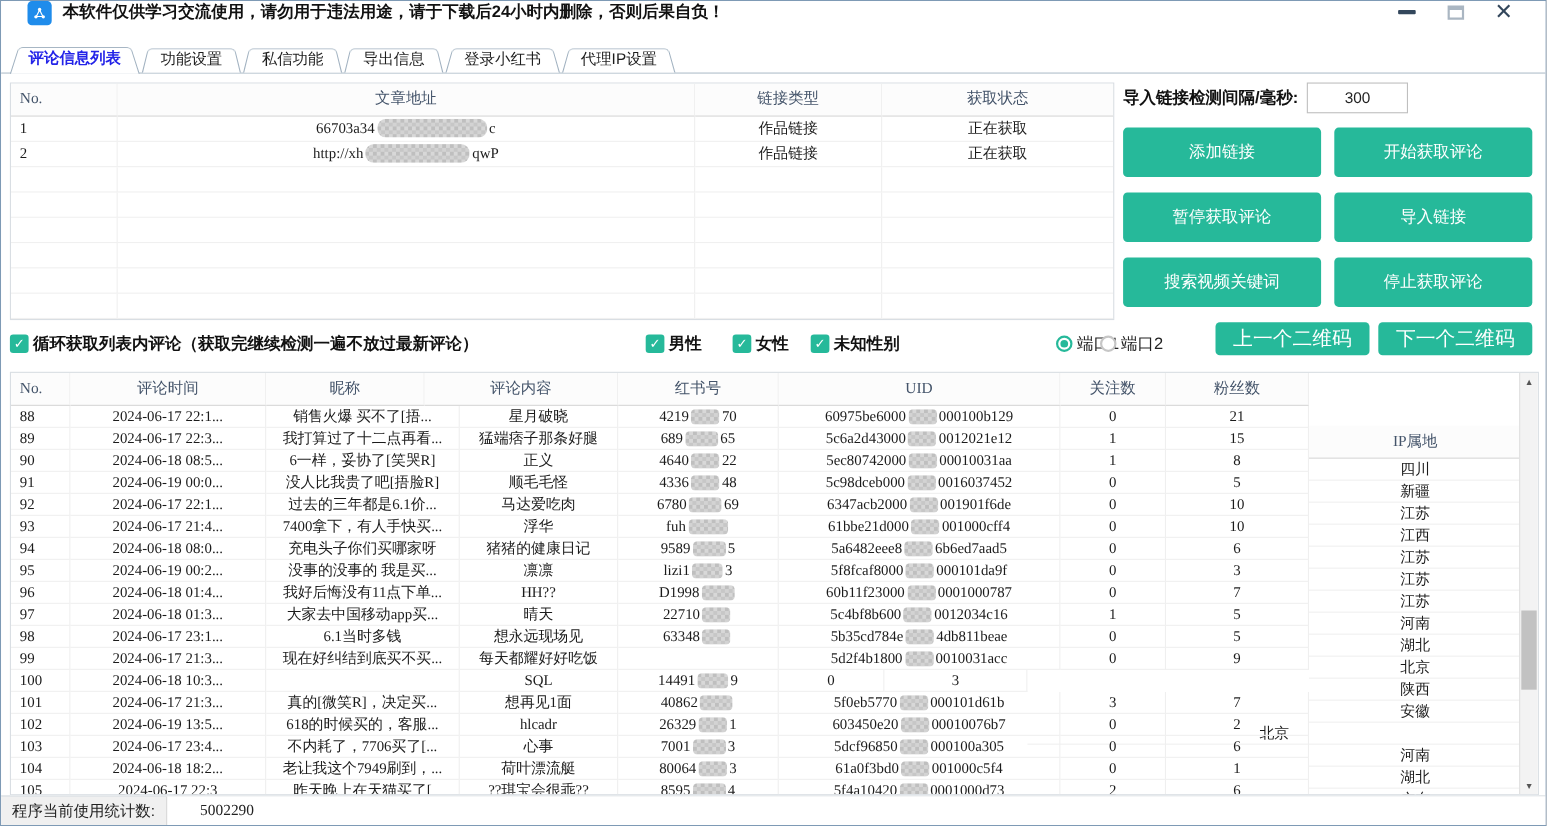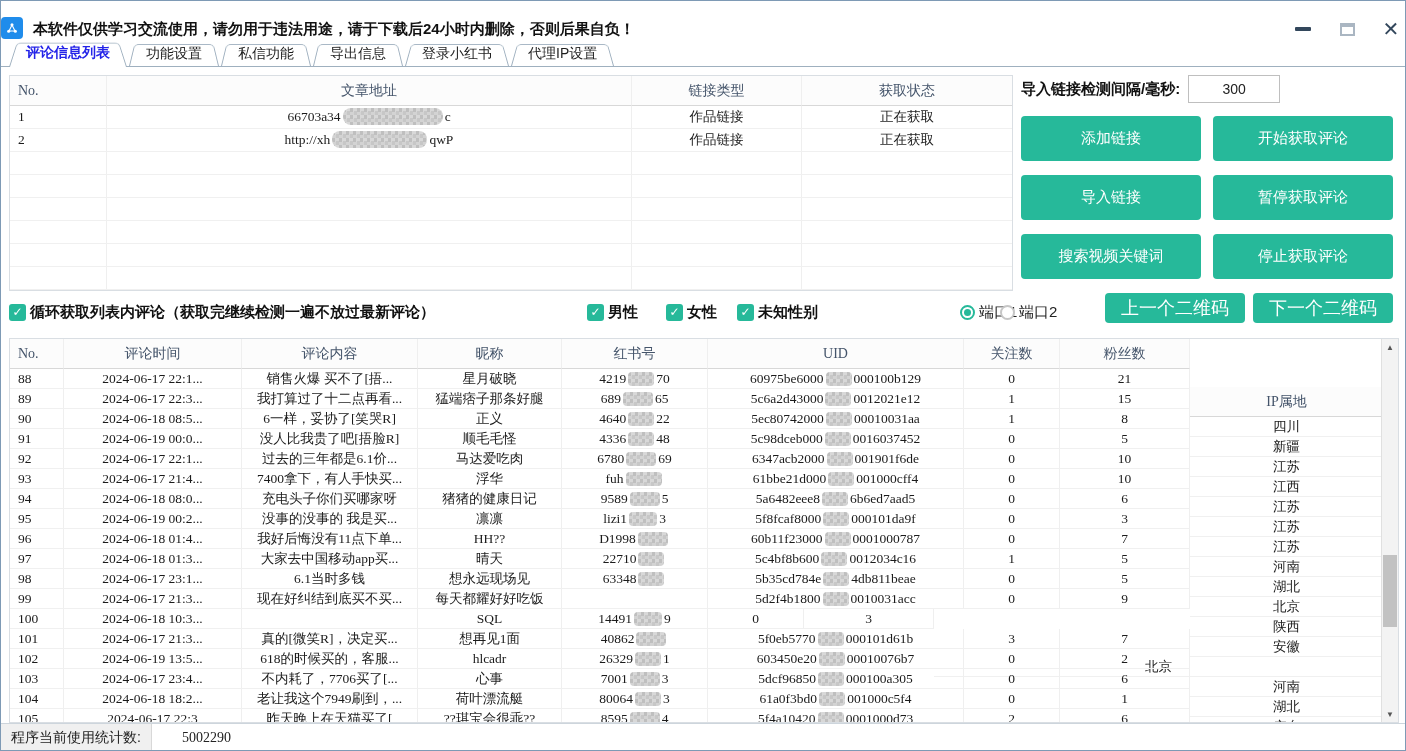--- a/index.html
+++ b/index.html
@@ -1,20 +1,20 @@
 <!DOCTYPE html>
 <html><head>
 <meta charset="utf-8">
 <style>
   * { box-sizing: border-box; margin: 0; padding: 0; }
   body { font-family: "Liberation Sans", "DejaVu Sans", sans-serif; background:#888; }
   .window{ width:1406px; height:751px; background:#fff; border:1px solid #7e9ab5; position:relative; overflow:hidden; }
 
   
-  .titlebar{ height:38px; display:flex; align-items:flex-end; padding:0 0; background:#fff; }
+  .titlebar{ height:38px; display:flex; align-items:flex-start; padding:0 24px; background:#fff; }
   .app-icon{ width:22px; height:22px; border-radius:4px; background:#1f8ceb; display:flex; align-items:center; justify-content:center; margin-right:10px; flex:0 0 auto;}
   .app-icon svg{ width:16px; height:16px; }
   .title-text{ font-size:15px; font-weight:700; color:#111; }
   .win-controls{ margin-left:auto; display:flex; align-items:center; gap:24px; padding-right:4px;}
   .wc{ width:20px; height:20px; display:flex; align-items:center; justify-content:center; cursor:default;}
   .wc-min i{ display:block; width:16px; height:4px; background:#33475c; border-radius:1px;}
   .wc-max i{ display:block; width:15px; height:13px; border:2px solid #aab6c2; border-top:4px solid #aab6c2; background:#fff;}
   .wc-close{ font-size:20px; font-weight:700; color:#33475c; line-height:1;}
 
   
@@ -183,22 +183,22 @@
     </div>
 
     <div class="right-panel">
       <div class="interval-row">
         <span class="interval-label">导入链接检测间隔/毫秒:</span>
         <input class="interval-input" value="300" style="">
       </div>
       <div class="btn-grid">
         <button class="btn">添加链接</button>
         <button class="btn">开始获取评论</button>
+        <button class="btn">暂停获取评论</button>
         <button class="btn">导入链接</button>
-        <button class="btn">暂停获取评论</button>
         <button class="btn">搜索视频关键词</button>
         <button class="btn">停止获取评论</button>
       </div>
       <div class="qr-row">
         <button class="btn">上一个二维码</button>
         <button class="btn">下一个二维码</button>
       </div>
     </div>
 
     <div class="options-row">
@@ -225,22 +225,22 @@
       <span class="opt" style="left:991px">
         <span class="radio"></span>
         <span class="radio-label">端口2</span>
       </span>
     </div>
 
     <div class="tbl comment-table">
       <div class="trow thead">
         <div class="cell left cc-no">No.</div>
         <div class="cell cc-time">评论时间</div>
+        <div class="cell cc-nick">昵称</div>
         <div class="cell cc-content">评论内容</div>
-        <div class="cell cc-nick">昵称</div>
         <div class="cell cc-redid">红书号</div>
         <div class="cell cc-uid">UID</div>
         <div class="cell cc-follow">关注数</div>
         <div class="cell cc-fans">粉丝数</div>
         <div class="cell cc-ip">IP属地</div>
       </div>
       <div class="tbody">
 
       <div class="trow">
             <div class="cell left cc-no">88</div>

